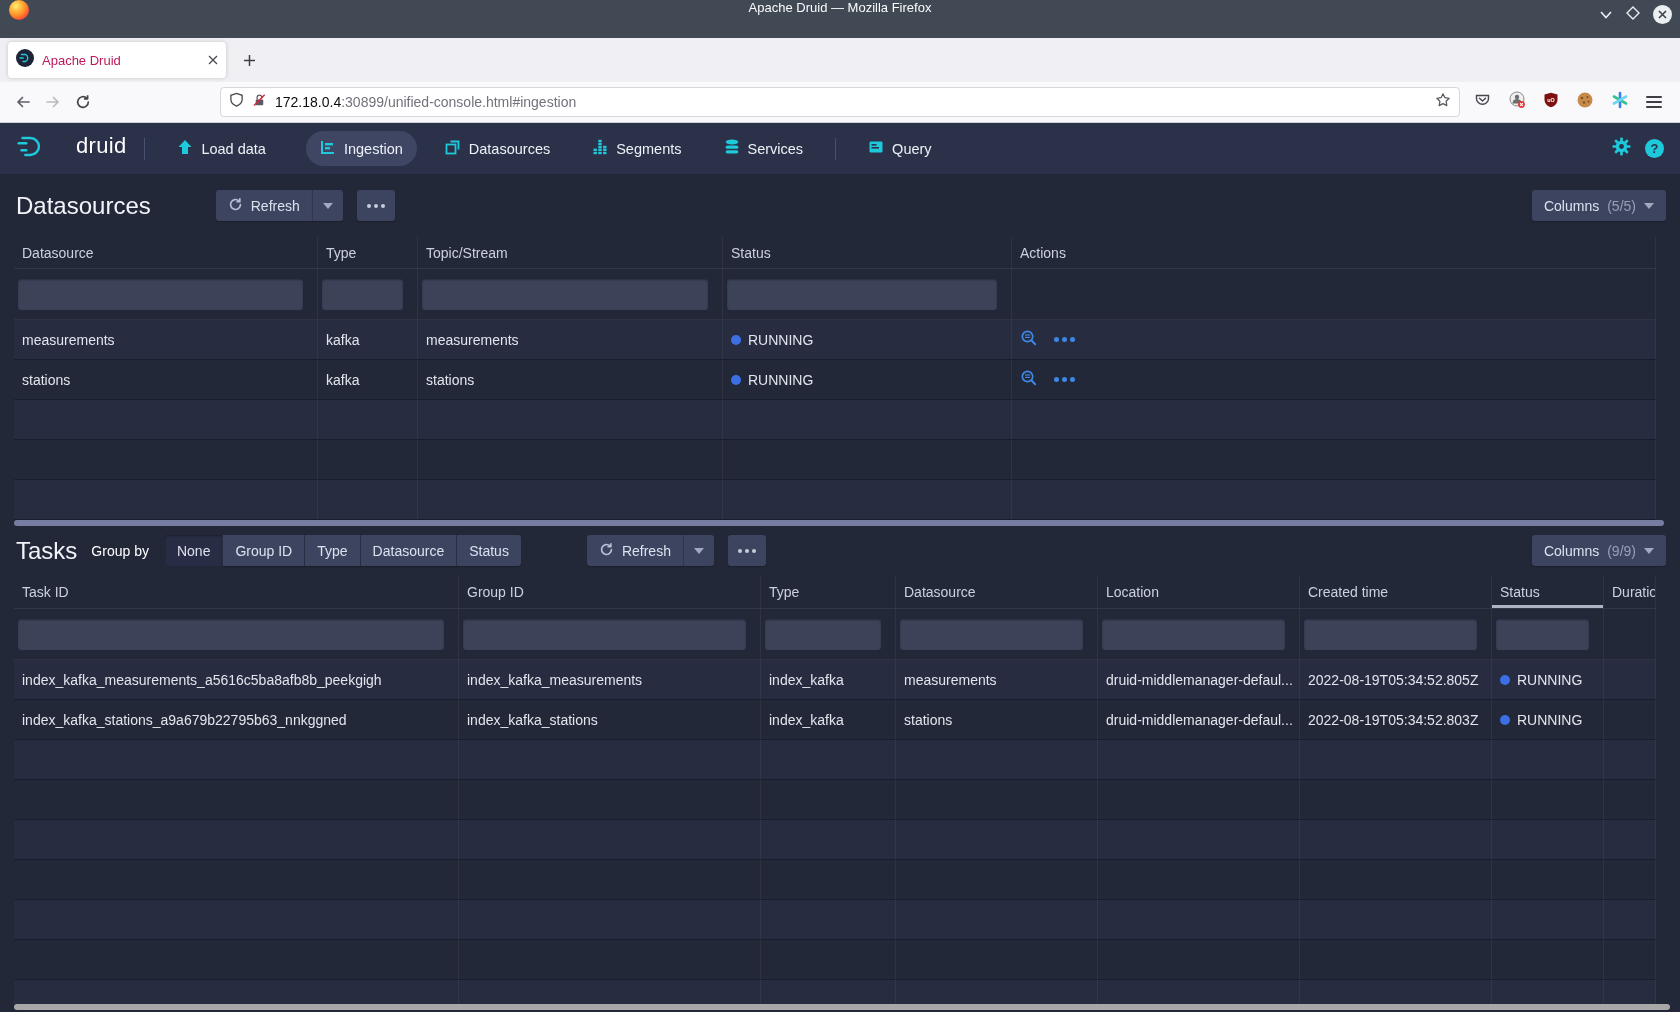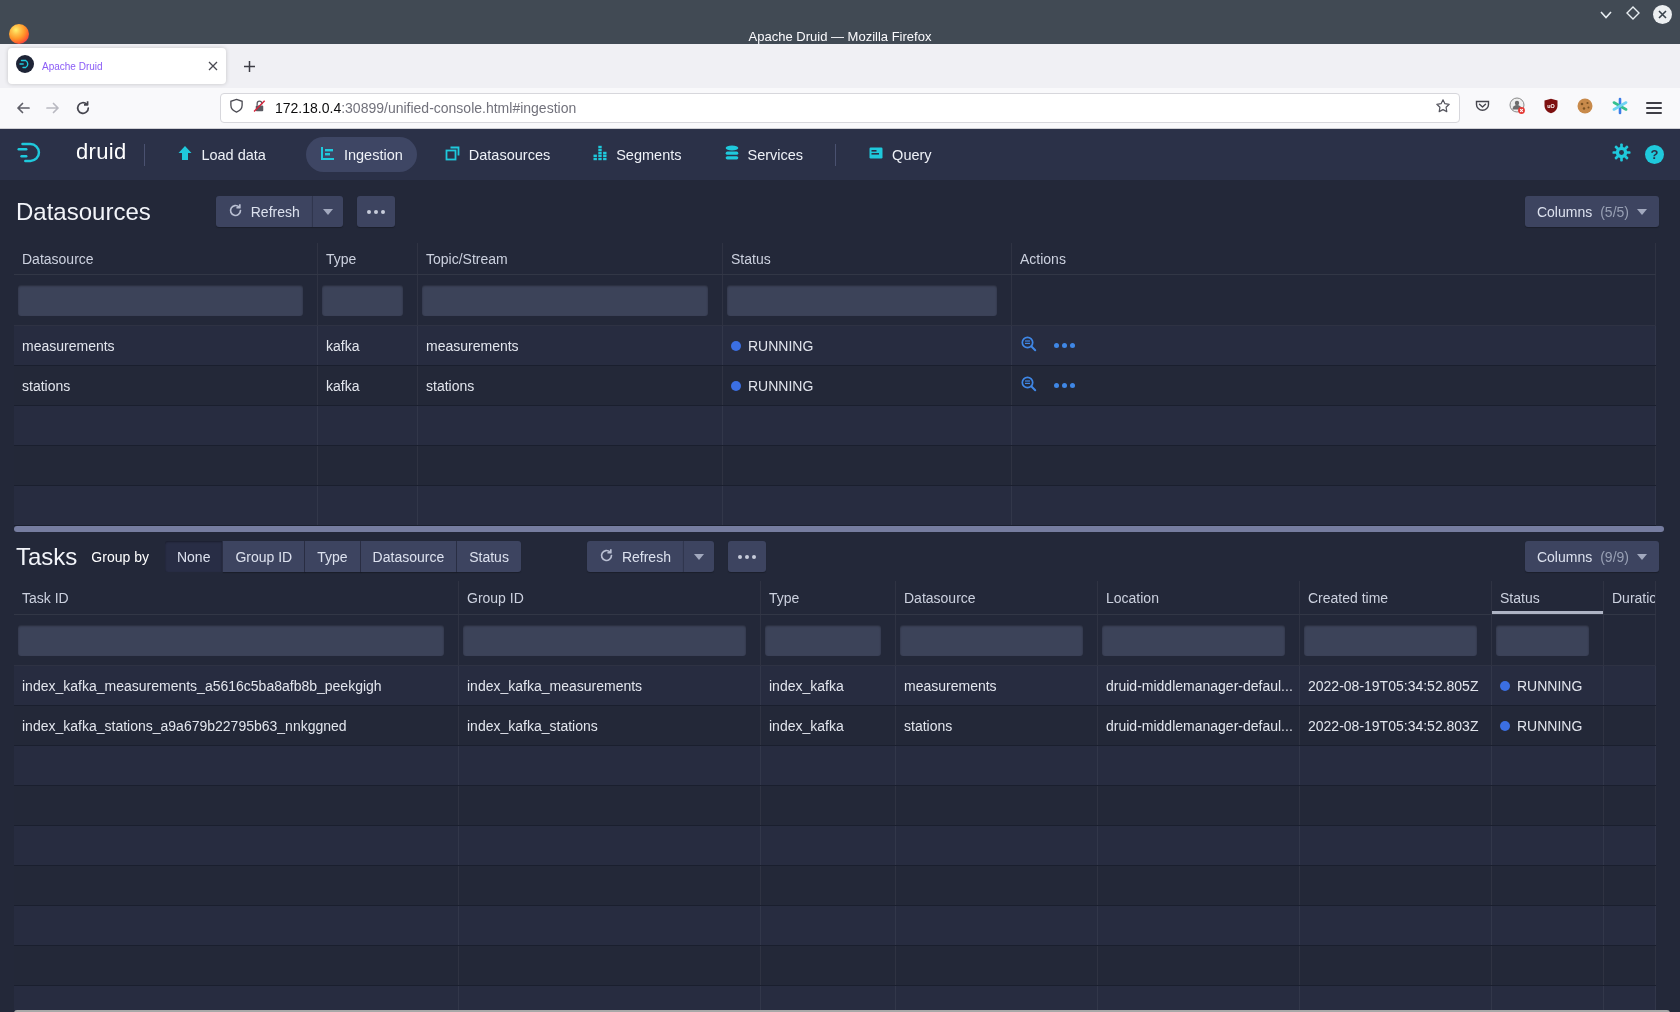--- a/index.html
+++ b/index.html
@@ -1,31 +1,31 @@
 <!DOCTYPE html>
 <html><head>
 <meta charset="utf-8">
 <style>
   * { margin:0; padding:0; box-sizing:border-box; }
   html,body { width:1680px; height:1012px; overflow:hidden; }
   body { font-family:"Liberation Sans", sans-serif; background:#232839; }
   .screen { position:relative; width:1680px; height:1012px; overflow:hidden; }
 
   
-  .titlebar { height:44px; background:#414a54; display:flex; align-items:flex-end; position:relative; }
+  .titlebar { height:38px; background:#414a54; display:flex; align-items:flex-start; position:relative; }
   .ff-logo { width:20px; height:20px; border-radius:50%; margin-left:9px;
     background:radial-gradient(circle at 35% 30%, #fff36e 0%, #ffc24a 22%, #ff9a2a 45%, #ff5f2e 68%, #e0246a 88%, #b5007f 100%); }
   .win-title { position:absolute; left:0; right:0; text-align:center; color:#fbfbfe; font-size:13px; }
   .win-controls { position:absolute; right:8px; top:0; height:29px; display:flex; align-items:center; gap:13px; }
   .close-circle { width:19px; height:19px; border-radius:50%; background:#eceff1; display:flex; align-items:center; justify-content:center; }
 
   .tabbar { height:44px; background:#f0f0f4; display:flex; align-items:flex-end; }
   .tab { width:218px; height:36px; margin:0 0 4px 8px; background:#ffffff; border-radius:4px;
     box-shadow:0 0 4px rgba(0,0,0,.18); display:flex; align-items:center; padding:0 8px; }
-  .tab-title { font-size:10px; color:#8b5cf6; flex:1; margin-left:8px; white-space:nowrap; overflow:hidden; }
+  .tab-title { font-size:13px; color:#be185d; flex:1; margin-left:8px; white-space:nowrap; overflow:hidden; }
   .newtab-btn { width:30px; height:30px; margin:0 0 7px 8px; border-radius:4px; display:flex; align-items:center; justify-content:center; }
 
   .toolbar { height:41px; background:#f9f9fb; border-bottom:1px solid #cfcfd4; display:flex; align-items:center; }
   .navbtn { width:30px; height:30px; display:flex; align-items:center; justify-content:center; border-radius:4px; }
   .navbtn.back { margin-left:8px; }
   .urlbar { height:30px; width:1240px; margin-left:122px; background:#ffffff; border:1px solid #d7d7dc; border-radius:4px;
     display:flex; align-items:center; padding:0 8px; }
   .url-text { font-size:14px; margin-left:8px; white-space:nowrap; overflow:hidden; flex:1; }
   .url-host { color:#0c0c0d; }
   .url-rest { color:#72727c; }
@@ -53,21 +53,21 @@
     font-family:inherit; display:flex; align-items:center; gap:8px; padding:0 12px;
     box-shadow:0 1px 1px rgba(0,0,0,.25); cursor:default; }
   .bp-btn.icononly { padding:0 10px; }
   .btn-join { display:flex;padding-left:48px; }
   .btn-join .bp-btn:first-child { border-top-right-radius:0; border-bottom-right-radius:0; }
   .btn-join .bp-btn:last-child { border-top-left-radius:0; border-bottom-left-radius:0; border-left:1px solid #30364e; }
   .caret { width:0; height:0; border-left:5px solid transparent; border-right:5px solid transparent; border-top:6px solid #a2a9be; }
   .dots { display:flex; gap:3px; }
   .dots i { width:4px; height:4px; border-radius:50%; background:#c7ccda; }
   .muted { color:#98a0b4; }
-  .columns-btn { position:absolute; right:21px; }
+  .columns-btn { position:absolute; right:14px; }
   .seg-group { display:flex; margin-left:16px; }
   .seg-group .bp-btn { border-radius:0; border-right:1px solid #2b3045; }
   .seg-group .bp-btn:first-child { border-radius:3px 0 0 3px; }
   .seg-group .bp-btn:last-child { border-radius:0 3px 3px 0; border-right:none; }
   .seg-group .bp-btn.active { background:#282d45; box-shadow:inset 0 1px 2px rgba(0,0,0,.35); }
   .groupby-label { font-size:14px; color:#ffffff; margin-left:14px; }
 
   
   .dtable { margin-left:14px; width:1642px; font-size:14px; color:#e2e5ed; }
   .trow, .thead-row, .tfilter-row { display:flex; }

